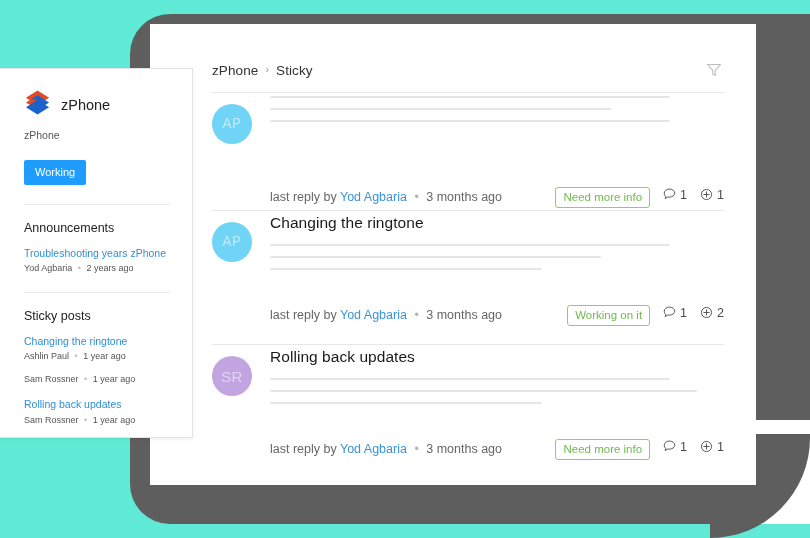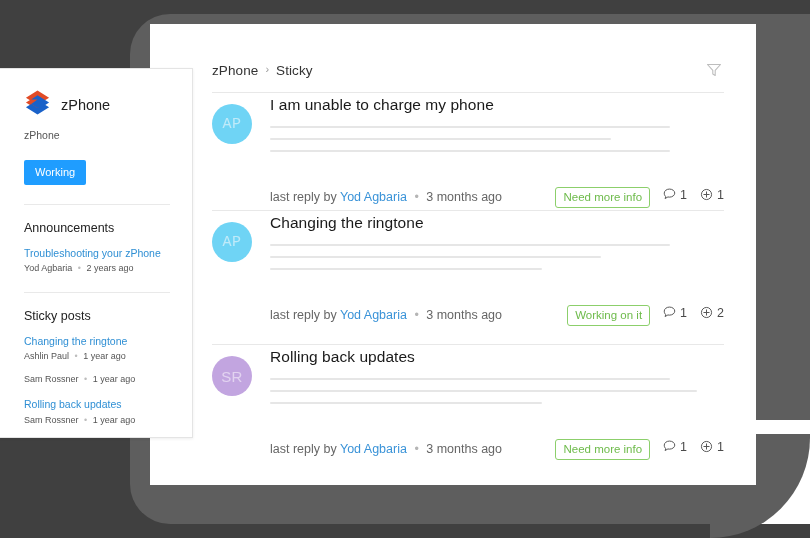--- a/index.html
+++ b/index.html
@@ -2,21 +2,21 @@
 <html><head>
 <meta charset="utf-8">
 <style>
   * { box-sizing: border-box; margin: 0; padding: 0; }
   html, body {
     width: 810px; height: 538px;
     background: #ffffff;
     font-family: "Liberation Sans", sans-serif;
     overflow: hidden;
   }
-  #stage { position: relative; width: 810px; height: 538px; background: #404040; }
+  #stage { position: relative; width: 810px; height: 538px; background: #5eead4; }
   .backdrop-tr {
     position: absolute;
     left: 130px; top: 14px;
     width: 700px; height: 510px;
     background: #5e5e5e;
     border-top-left-radius: 40px;
     border-bottom-left-radius: 40px;
     border-top-right-radius: 0;
     border-bottom-right-radius: 0;
   }
@@ -159,21 +159,20 @@
           <path d="M3.5 4.5h13L11.2 10.4v5.1l-2.4-1.5v-3.6z" fill="none" stroke="#bdbdbd" stroke-width="1.1" stroke-linejoin="round"></path>
         </svg>
       </span>
     </div>
 
     <div class="hrule" style="top:68px"></div>
 
     <div class="post" id="post-0" style="top:72px">
       <div class="avatar cyan">AP</div>
       <div class="post-body">
-        <div class="post-title">I am unable to charge my phone</div>
         <div class="skel" style="width:88%"></div>
         <div class="skel" style="width:75%"></div>
         <div class="skel" style="width:88%"></div>
       </div>
       <div class="meta">
         <span>last reply by</span>
         <span class="who">Yod Agbaria</span>
         <span class="dot">•</span>
         <span>3 months ago</span>
       </div>
@@ -292,21 +291,21 @@
     </div>
 
     <div class="brand-sub">zPhone</div>
 
     <button class="follow-btn">Working</button>
 
     <div class="side-div"></div>
 
     <div class="side-h">Announcements</div>
     <div class="side-post">
-      <div class="side-post-title">Troubleshooting your zPhone</div>
+      <div class="side-post-title">Troubleshooting years zPhone</div>
       <div class="side-post-meta">
         <span>Yod Agbaria</span>
         <span class="dot">•</span>
         <span>2 years ago</span>
       </div>
     </div>
 
     <div class="side-div"></div>
 
     <div class="side-h">Sticky posts</div>

